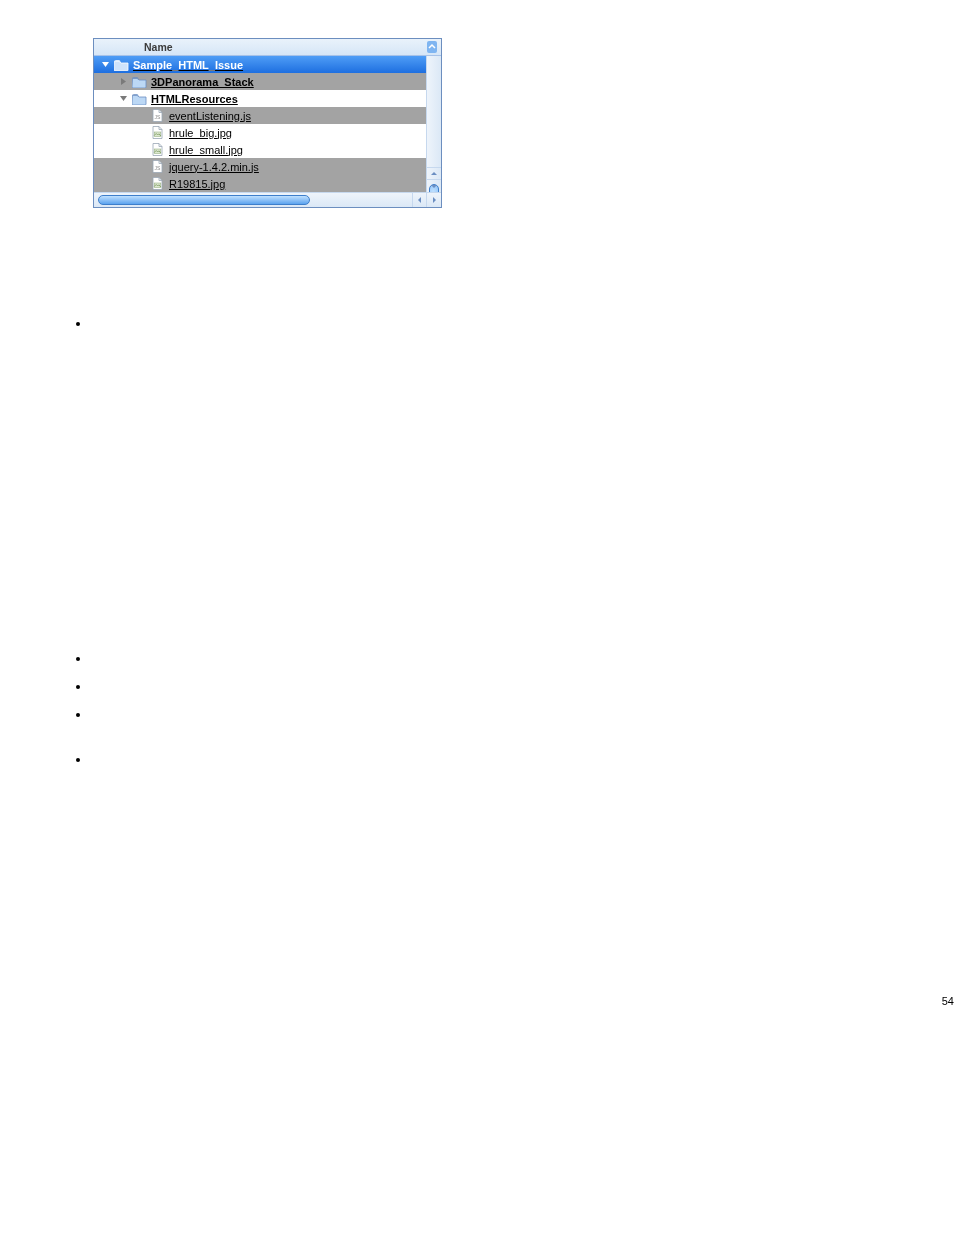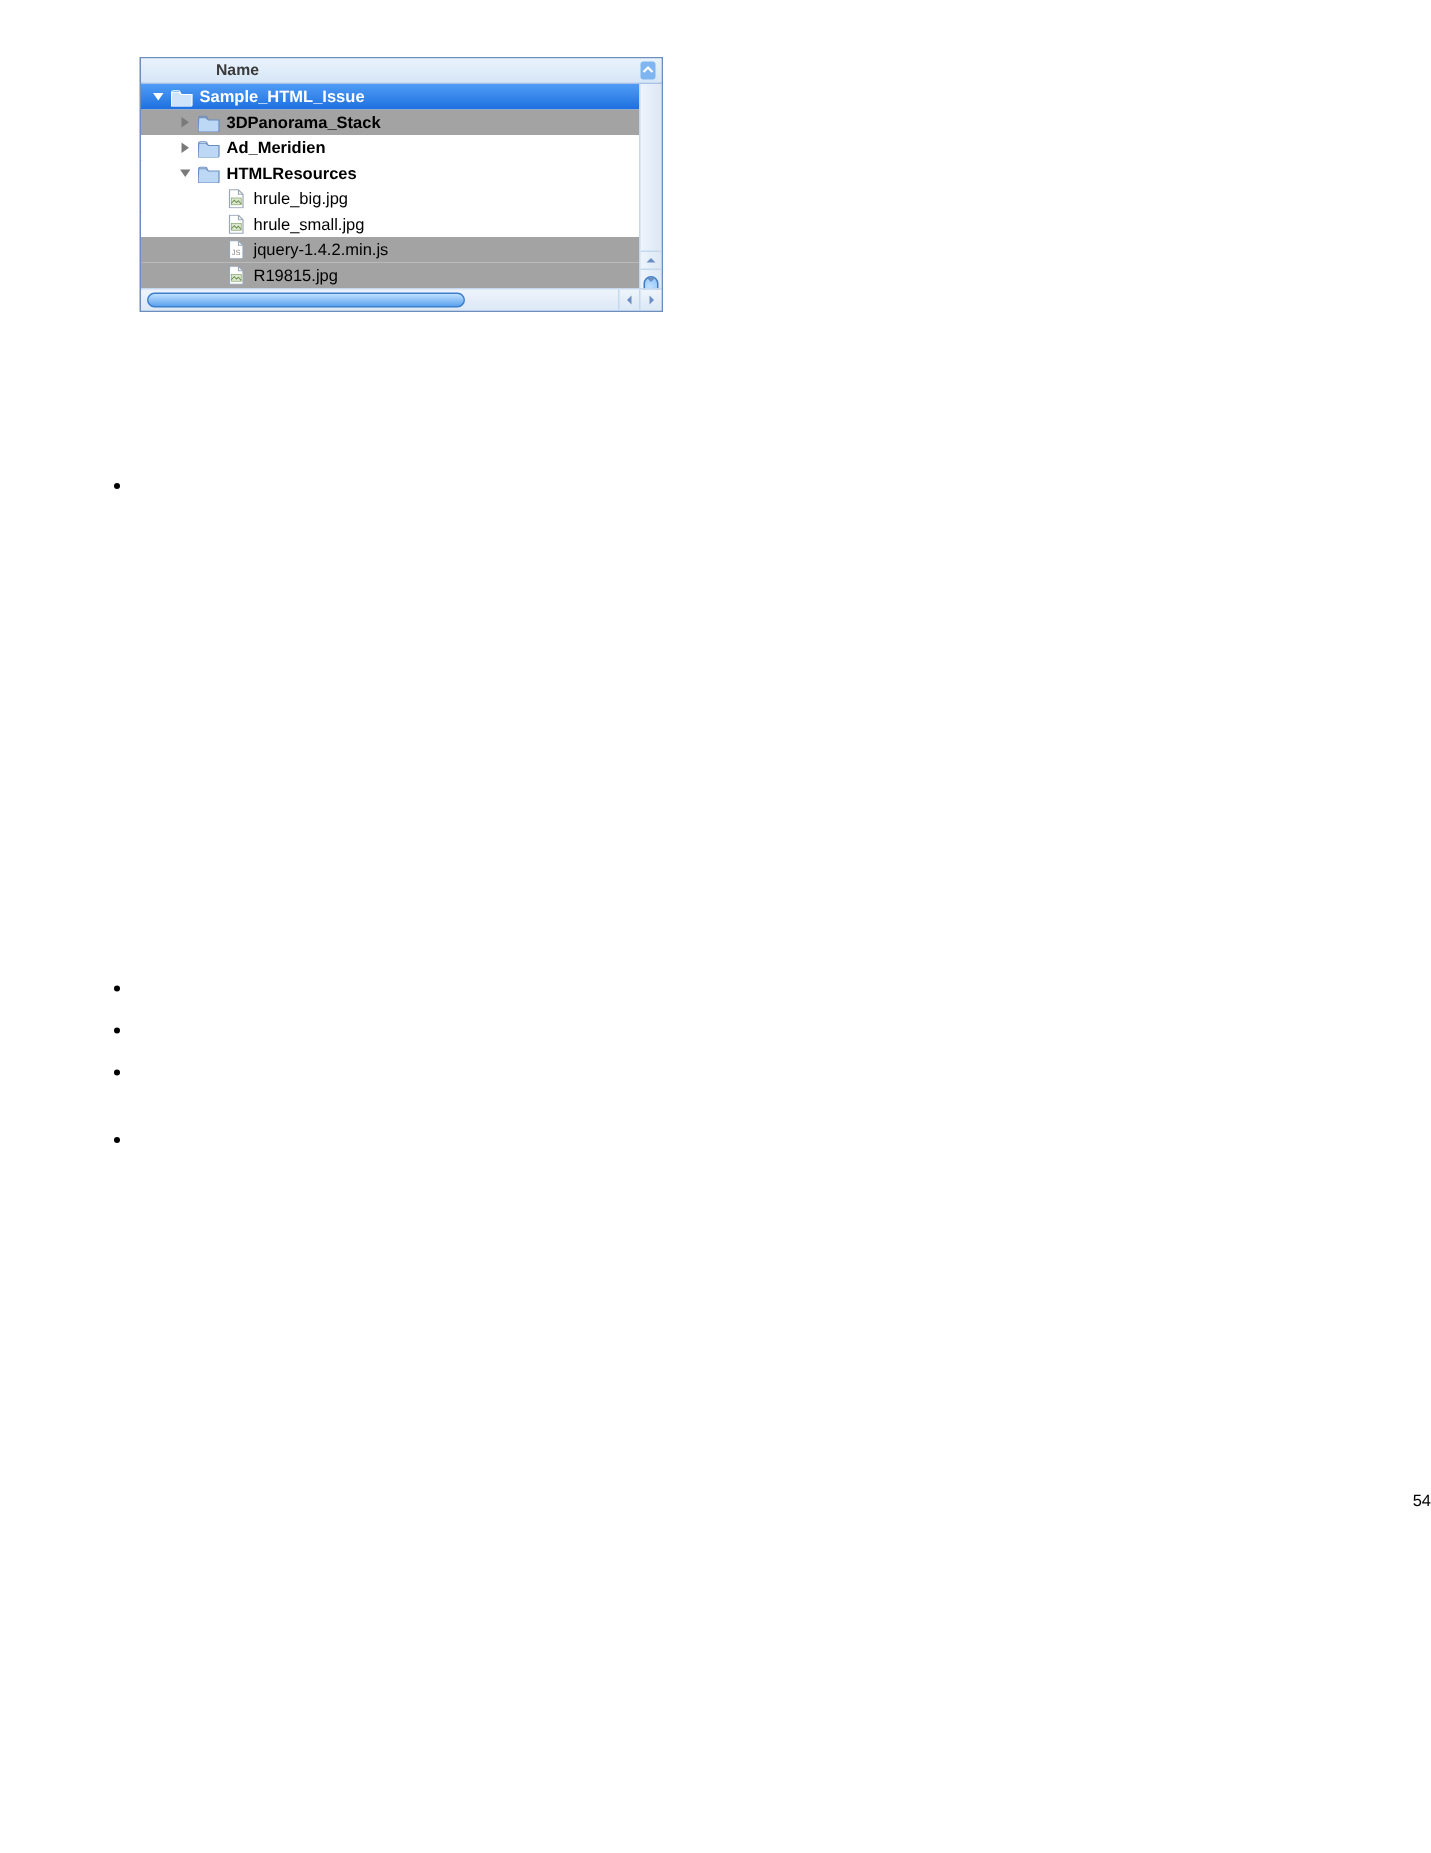--- a/index.html
+++ b/index.html
@@ -56,20 +56,21 @@
     justify-content: center;
   }
   .panel-header .sort-ind svg { display:block; }
 
   .tree-area {
     display: flex;
   }
   .tree {
     flex: 1 1 auto;
     min-width: 0;
+    text-decoration: underline;
   }
   .vscroll {
     width: 14px;
     background: linear-gradient(to right, #eef4fb, #dbe8f6);
     border-left: 1px solid #c6d8ee;
     position: relative;
   }
   .vscroll .thumb {
     position: absolute;
     left: 2px;
@@ -238,45 +239,42 @@
                 <path class="folder-fill" d="M0.5 2.5 h5 l1.5 1.5 h7 v7 a1 1 0 0 1 -1 1 h-12 a1 1 0 0 1 -1 -1 z" fill="#bcd8f5" stroke="#6b8ec2" stroke-width="0.8"></path>
                 <path d="M0.5 2.5 a1 1 0 0 1 1 -1 h3.5 a1 1 0 0 1 1 1 v1" fill="none" stroke="#6b8ec2" stroke-width="0.8"></path>
               </svg>
             </span>
             <span class="label" style="font-weight: 600;">3DPanorama_Stack</span>
           </div>
           <div class="row stripe-odd">
             <span class="gap" style="width: 18px;"></span>
             <span class="disclosure">
               <svg width="9" height="9" viewBox="0 0 9 9">
-                <path d="M2 1 L7 4.5 L2 8 Z" fill="#7a7a7a"></path>
+                <path d="M1 2 L8 2 L4.5 7 Z" fill="#7a7a7a"></path>
               </svg>
             </span>
             <span class="icon">
               <svg width="15" height="12" viewBox="0 0 15 12">
                 <path class="folder-fill" d="M0.5 2.5 h5 l1.5 1.5 h7 v7 a1 1 0 0 1 -1 1 h-12 a1 1 0 0 1 -1 -1 z" fill="#bcd8f5" stroke="#6b8ec2" stroke-width="0.8"></path>
                 <path d="M0.5 2.5 a1 1 0 0 1 1 -1 h3.5 a1 1 0 0 1 1 1 v1" fill="none" stroke="#6b8ec2" stroke-width="0.8"></path>
               </svg>
             </span>
-            <span class="label" style="font-weight: 600;">Ad_Meridien</span>
-          </div>
-          <div class="row stripe-odd">
-            <span class="gap" style="width: 18px;"></span>
-            <span class="disclosure">
-              <svg width="9" height="9" viewBox="0 0 9 9">
-                <path d="M1 2 L8 2 L4.5 7 Z" fill="#7a7a7a"></path>
-              </svg>
-            </span>
-            <span class="icon">
-              <svg width="15" height="12" viewBox="0 0 15 12">
-                <path class="folder-fill" d="M0.5 2.5 h5 l1.5 1.5 h7 v7 a1 1 0 0 1 -1 1 h-12 a1 1 0 0 1 -1 -1 z" fill="#bcd8f5" stroke="#6b8ec2" stroke-width="0.8"></path>
-                <path d="M0.5 2.5 a1 1 0 0 1 1 -1 h3.5 a1 1 0 0 1 1 1 v1" fill="none" stroke="#6b8ec2" stroke-width="0.8"></path>
-              </svg>
-            </span>
             <span class="label" style="font-weight: 600;">HTMLResources</span>
+          </div>
+          <div class="row stripe-even">
+            <span class="gap" style="width: 36px;"></span>
+            <span class="disclosure"></span>
+            <span class="icon">
+              <svg width="13" height="13" viewBox="0 0 13 13">
+                <path d="M2 0.5 h6 l3 3 v9 h-9 z" fill="#ffffff" stroke="#9aa7b5" stroke-width="0.8"></path>
+                <path d="M8 0.5 v3 h3" fill="none" stroke="#9aa7b5" stroke-width="0.8"></path>
+                <text x="6.5" y="10" font-size="5" text-anchor="middle" fill="#8a8a8a" font-family="Arial">JS</text>
+              </svg>
+            </span>
+            <span class="label">eventListening.js</span>
           </div>
           <div class="row stripe-odd">
             <span class="gap" style="width: 36px;"></span>
             <span class="disclosure"></span>
             <span class="icon">
               <svg width="13" height="13" viewBox="0 0 13 13">
                 <path d="M2 0.5 h6 l3 3 v9 h-9 z" fill="#ffffff" stroke="#9aa7b5" stroke-width="0.8"></path>
                 <path d="M8 0.5 v3 h3" fill="none" stroke="#9aa7b5" stroke-width="0.8"></path>
                 <rect x="3.2" y="6" width="6.6" height="4.5" fill="#dce7d0" stroke="#8aa773" stroke-width="0.5"></rect>
                 <path d="M3.2 9.5 l2 -2 l1.5 1.5 l1.2 -1.2 l1.9 2.2" fill="none" stroke="#6b8e4e" stroke-width="0.7"></path>

